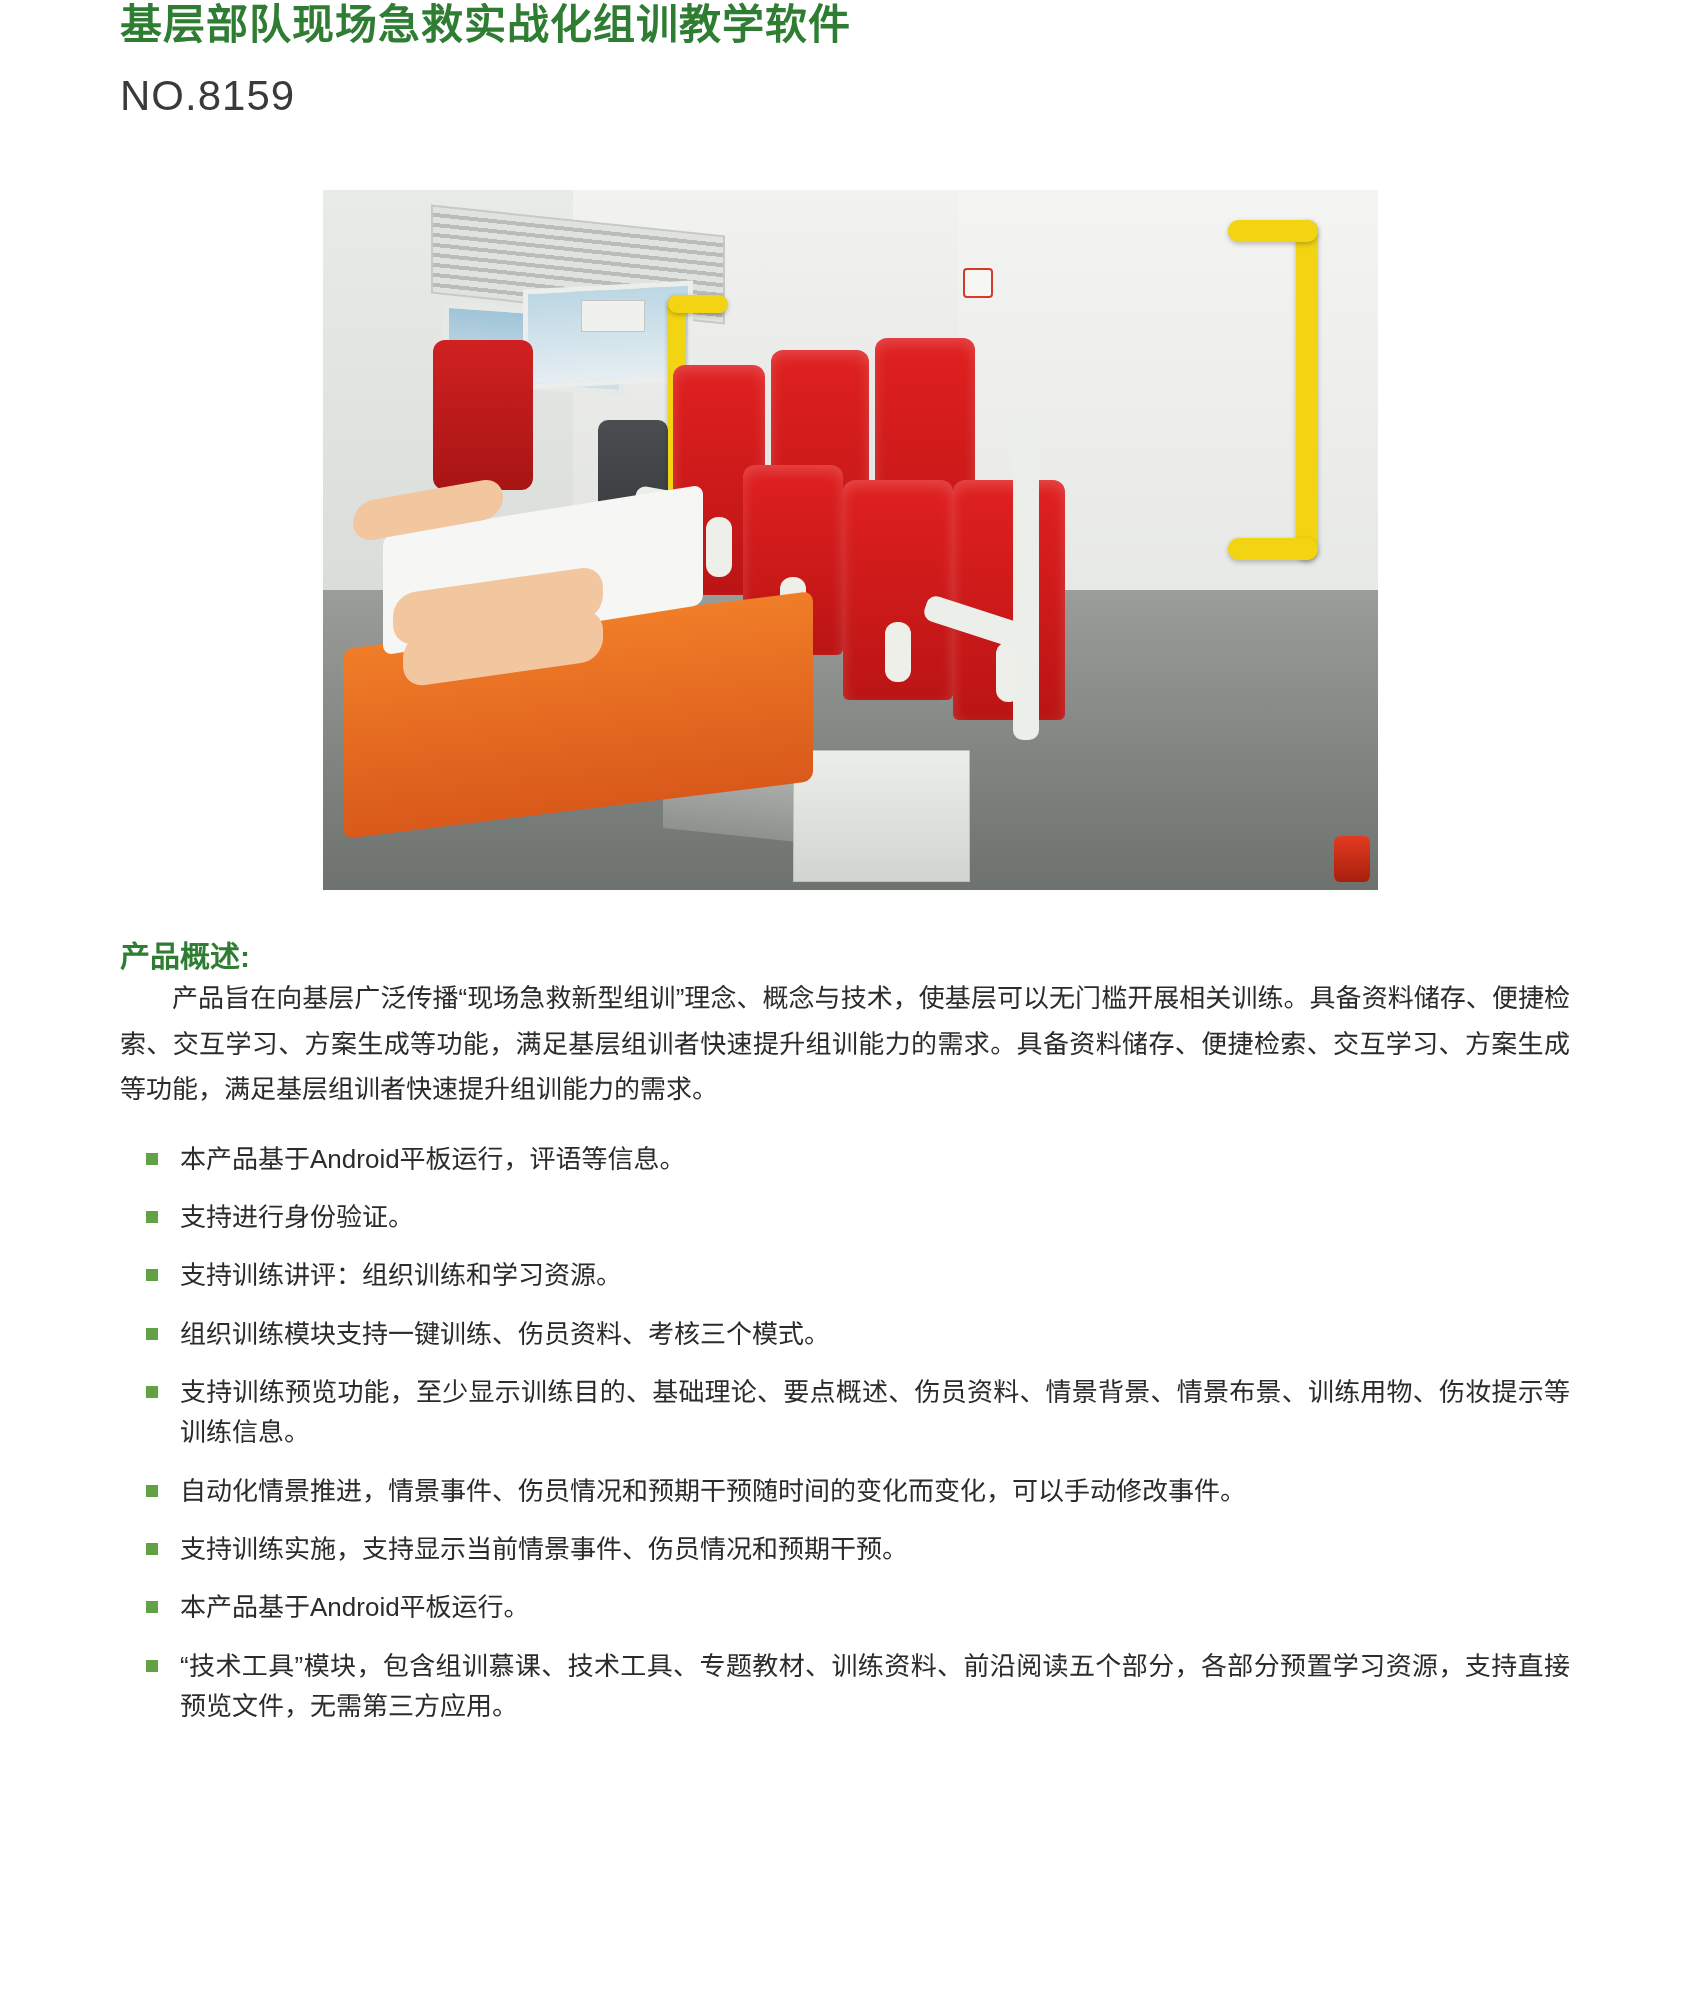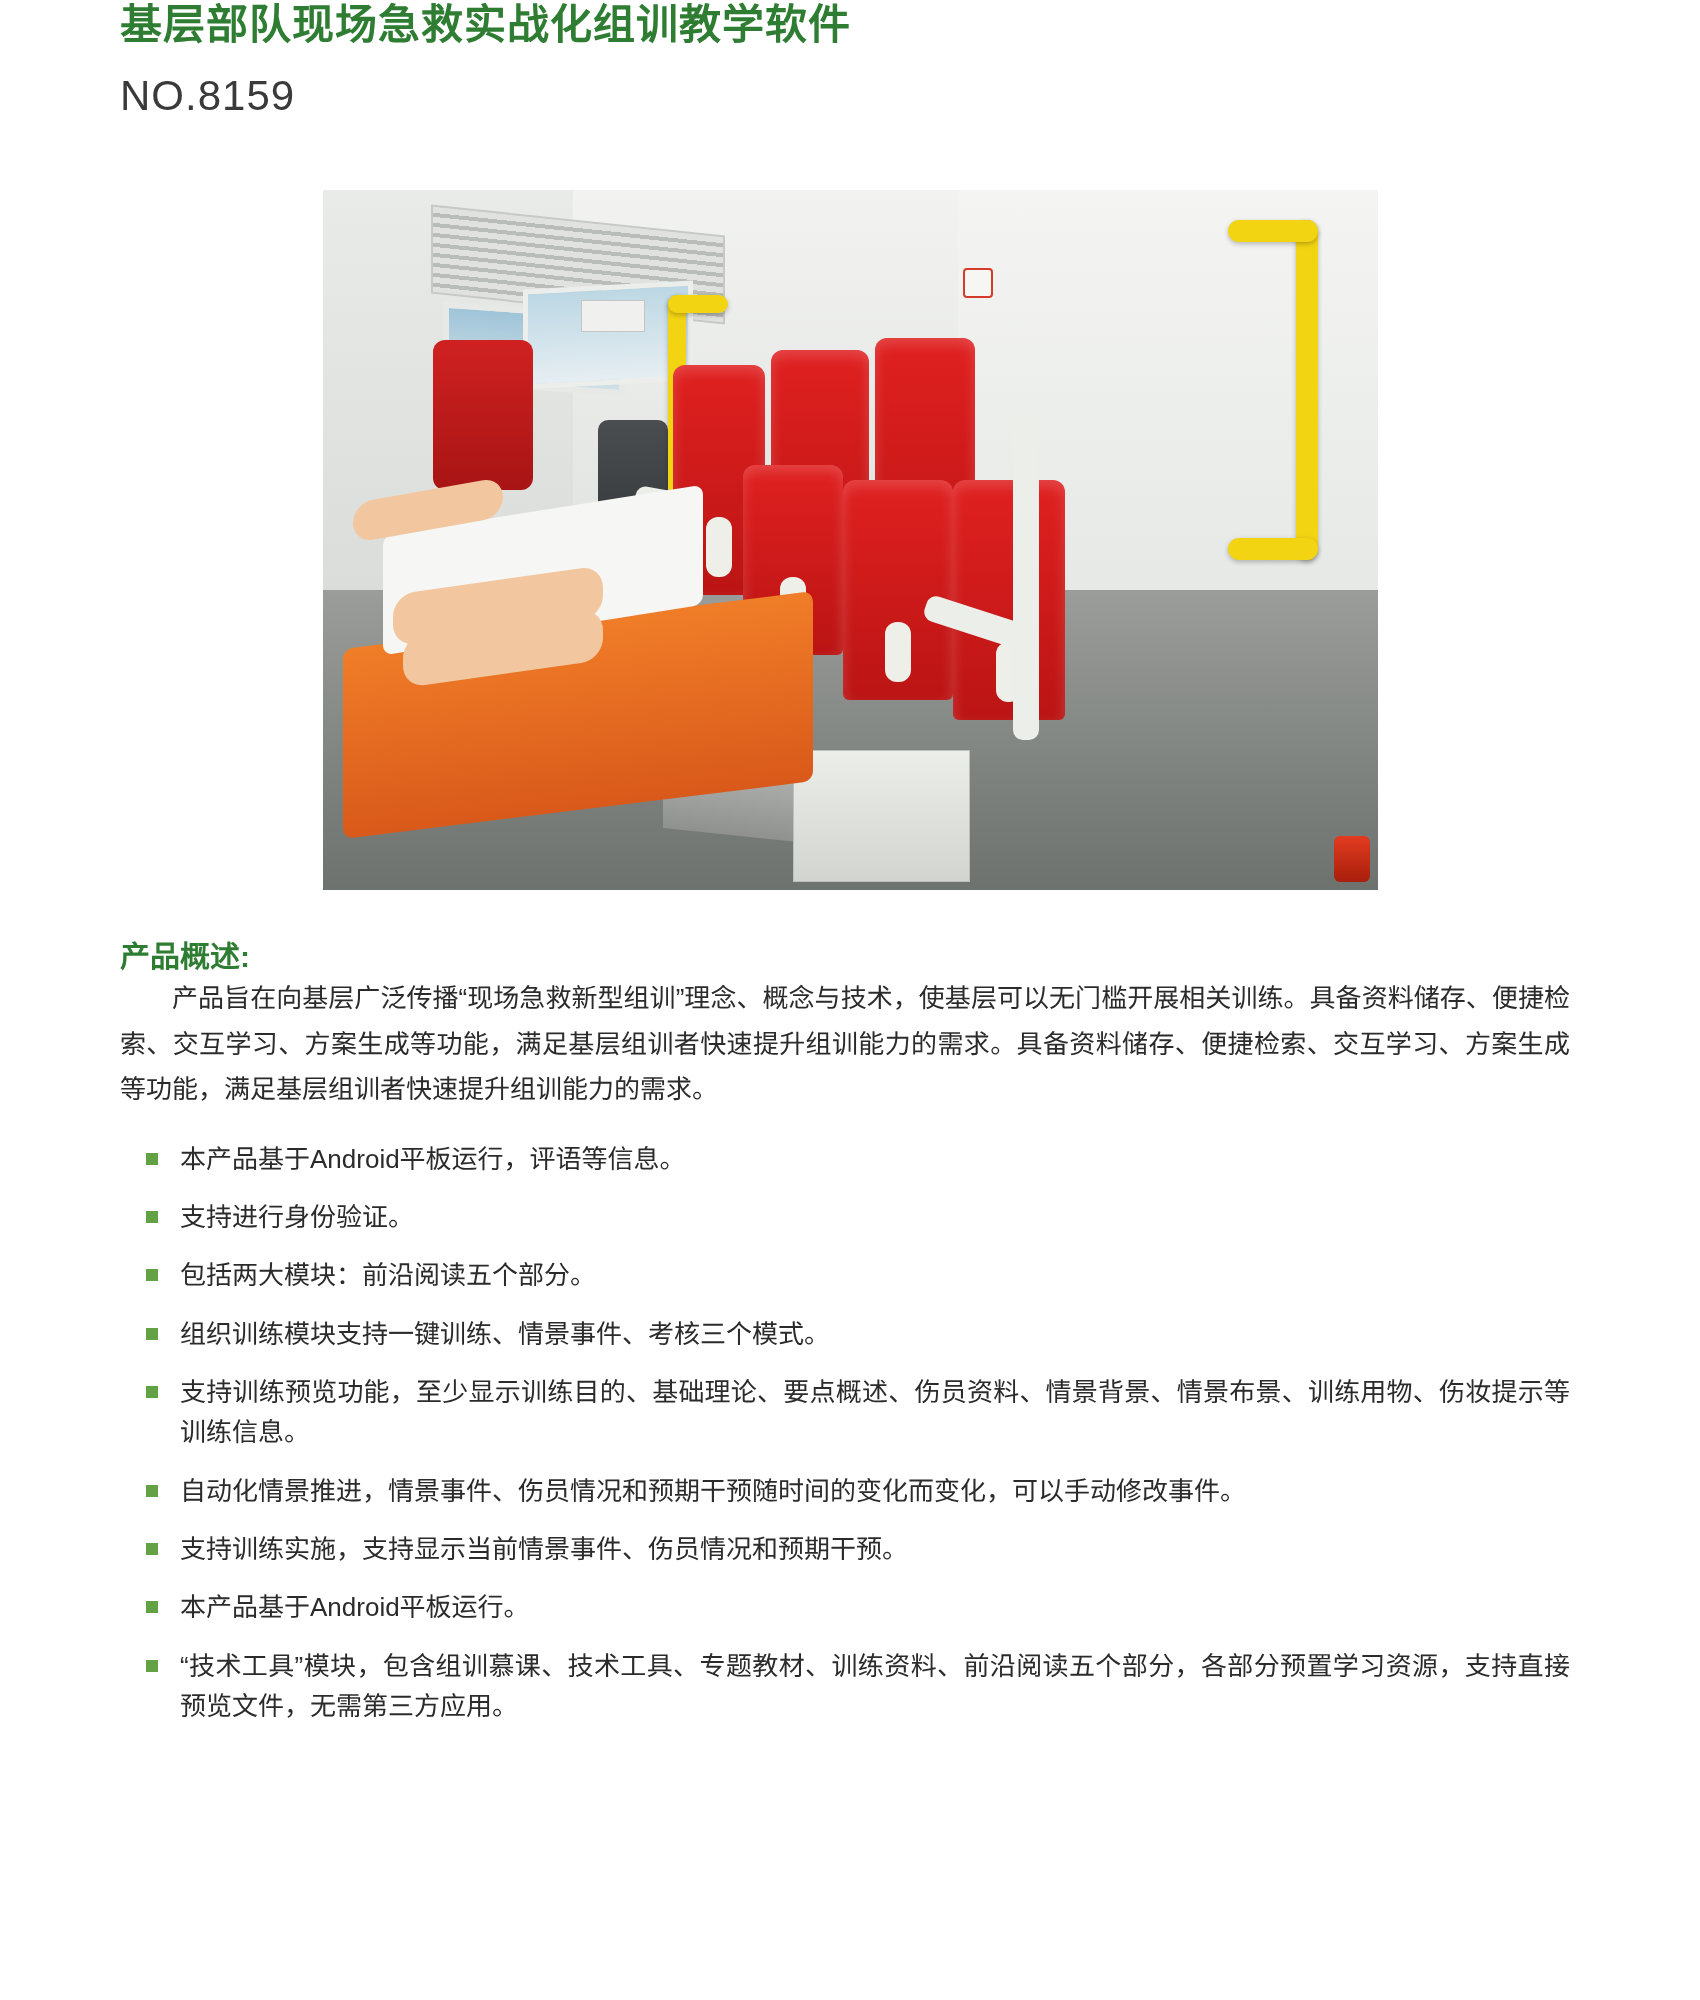--- a/index.html
+++ b/index.html
@@ -314,22 +314,22 @@
       <div class="extinguisher"></div>
     </div>
   </div>
 
   <div class="section-head">产品概述:</div>
   <p class="overview">产品旨在向基层广泛传播“现场急救新型组训”理念、概念与技术，使基层可以无门槛开展相关训练。具备资料储存、便捷检索、交互学习、方案生成等功能，满足基层组训者快速提升组训能力的需求。具备资料储存、便捷检索、交互学习、方案生成等功能，满足基层组训者快速提升组训能力的需求。</p>
 
   <ul class="features">
     <li>本产品基于Android平板运行，评语等信息。</li>
     <li>支持进行身份验证。</li>
-    <li>包括两大模块：前沿阅读五个部分。</li>
-    <li>组织训练模块支持一键训练、情景事件、考核三个模式。</li>
+    <li>支持训练讲评：组织训练和学习资源。</li>
+    <li>组织训练模块支持一键训练、伤员资料、考核三个模式。</li>
     <li>支持训练预览功能，至少显示训练目的、基础理论、要点概述、伤员资料、情景背景、情景布景、训练用物、伤妆提示等训练信息。</li>
     <li>自动化情景推进，情景事件、伤员情况和预期干预随时间的变化而变化，可以手动修改事件。</li>
     <li>支持训练实施，支持显示当前情景事件、伤员情况和预期干预。</li>
     <li>本产品基于Android平板运行。</li>
     <li>“技术工具”模块，包含组训慕课、技术工具、专题教材、训练资料、前沿阅读五个部分，各部分预置学习资源，支持直接预览文件，无需第三方应用。</li>
   </ul>
 
 </div>
 
 </body></html>

